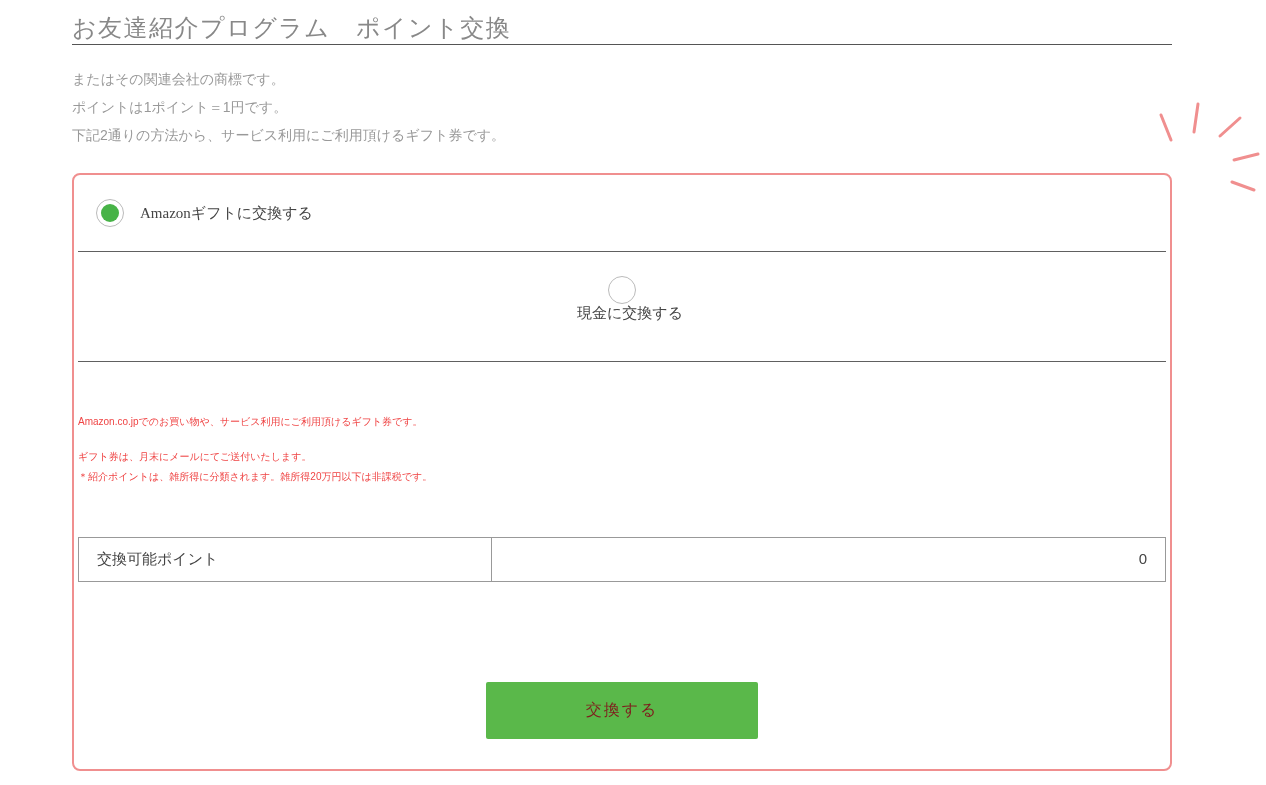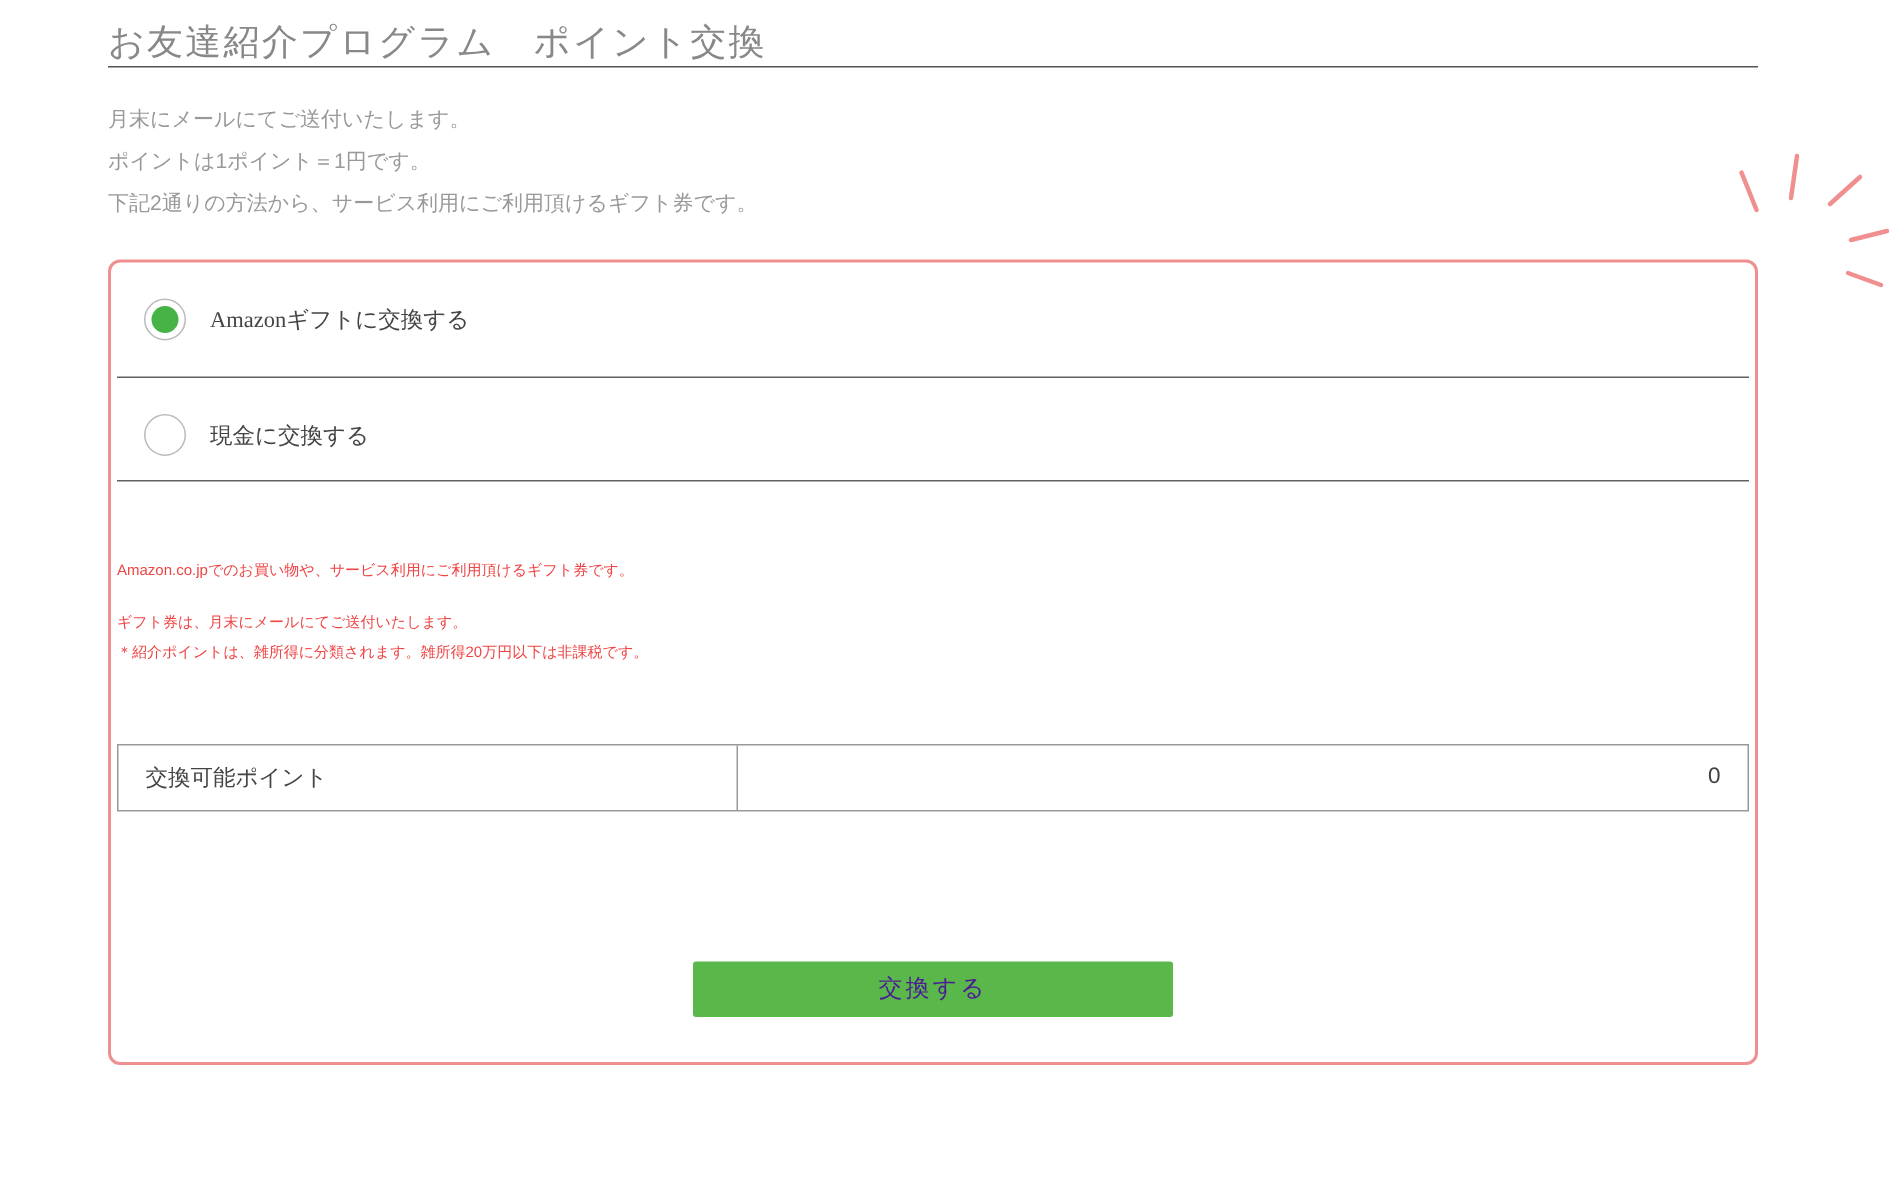--- a/index.html
+++ b/index.html
@@ -40,21 +40,22 @@
     .option-row {
       display: flex;
       align-items: center;
       padding: 6px 18px 24px 18px;
       border-bottom: 1px solid #606060;
       margin: 0 4px;
       cursor: pointer;
     }
     .option-row.second {
       padding-top: 24px;
-      padding-bottom: 16px;
+      padding-bottom: 38px;
+      flex-direction: column;
     }
     .radio-outer {
       width: 28px;
       height: 28px;
       border: 1px solid #bbb;
       border-radius: 50%;
       display: flex;
       align-items: center;
       justify-content: center;
       flex-shrink: 0;
@@ -101,24 +102,24 @@
       text-align: right;
       color: #444;
       font-size: 15px;
     }
     .btn-wrap {
       text-align: center;
       margin-top: 100px;
     }
     .exchange-btn {
       background: #5ab84a;
-      color: #4c1d95;
+      color: #7f1d1d;
       border: none;
-      padding: 8px 0;
-      width: 320px;
+      padding: 18px 0;
+      width: 272px;
       font-size: 16px;
       letter-spacing: 2px;
       cursor: pointer;
       border-radius: 2px;
     }
     .sparkle {
       position: absolute;
       top: 100px;
       right: 0;
       width: 130px;
@@ -130,21 +131,21 @@
       height: 100%;
     }
   </style>
 </head>
 <body>
 
 <div class="container">
   <h1 class="page-title">お友達紹介プログラム　ポイント交換</h1>
 
   <div class="intro">
-    <div>月末にメールにてご送付いたします。</div>
+    <div>またはその関連会社の商標です。</div>
     <div>ポイントは1ポイント＝1円です。</div>
     <div>下記2通りの方法から、サービス利用にご利用頂けるギフト券です。</div>
   </div>
 
   <div class="card">
 
     <div class="option-row">
       <span class="radio-outer">
         <span class="radio-inner"></span>
       </span>

